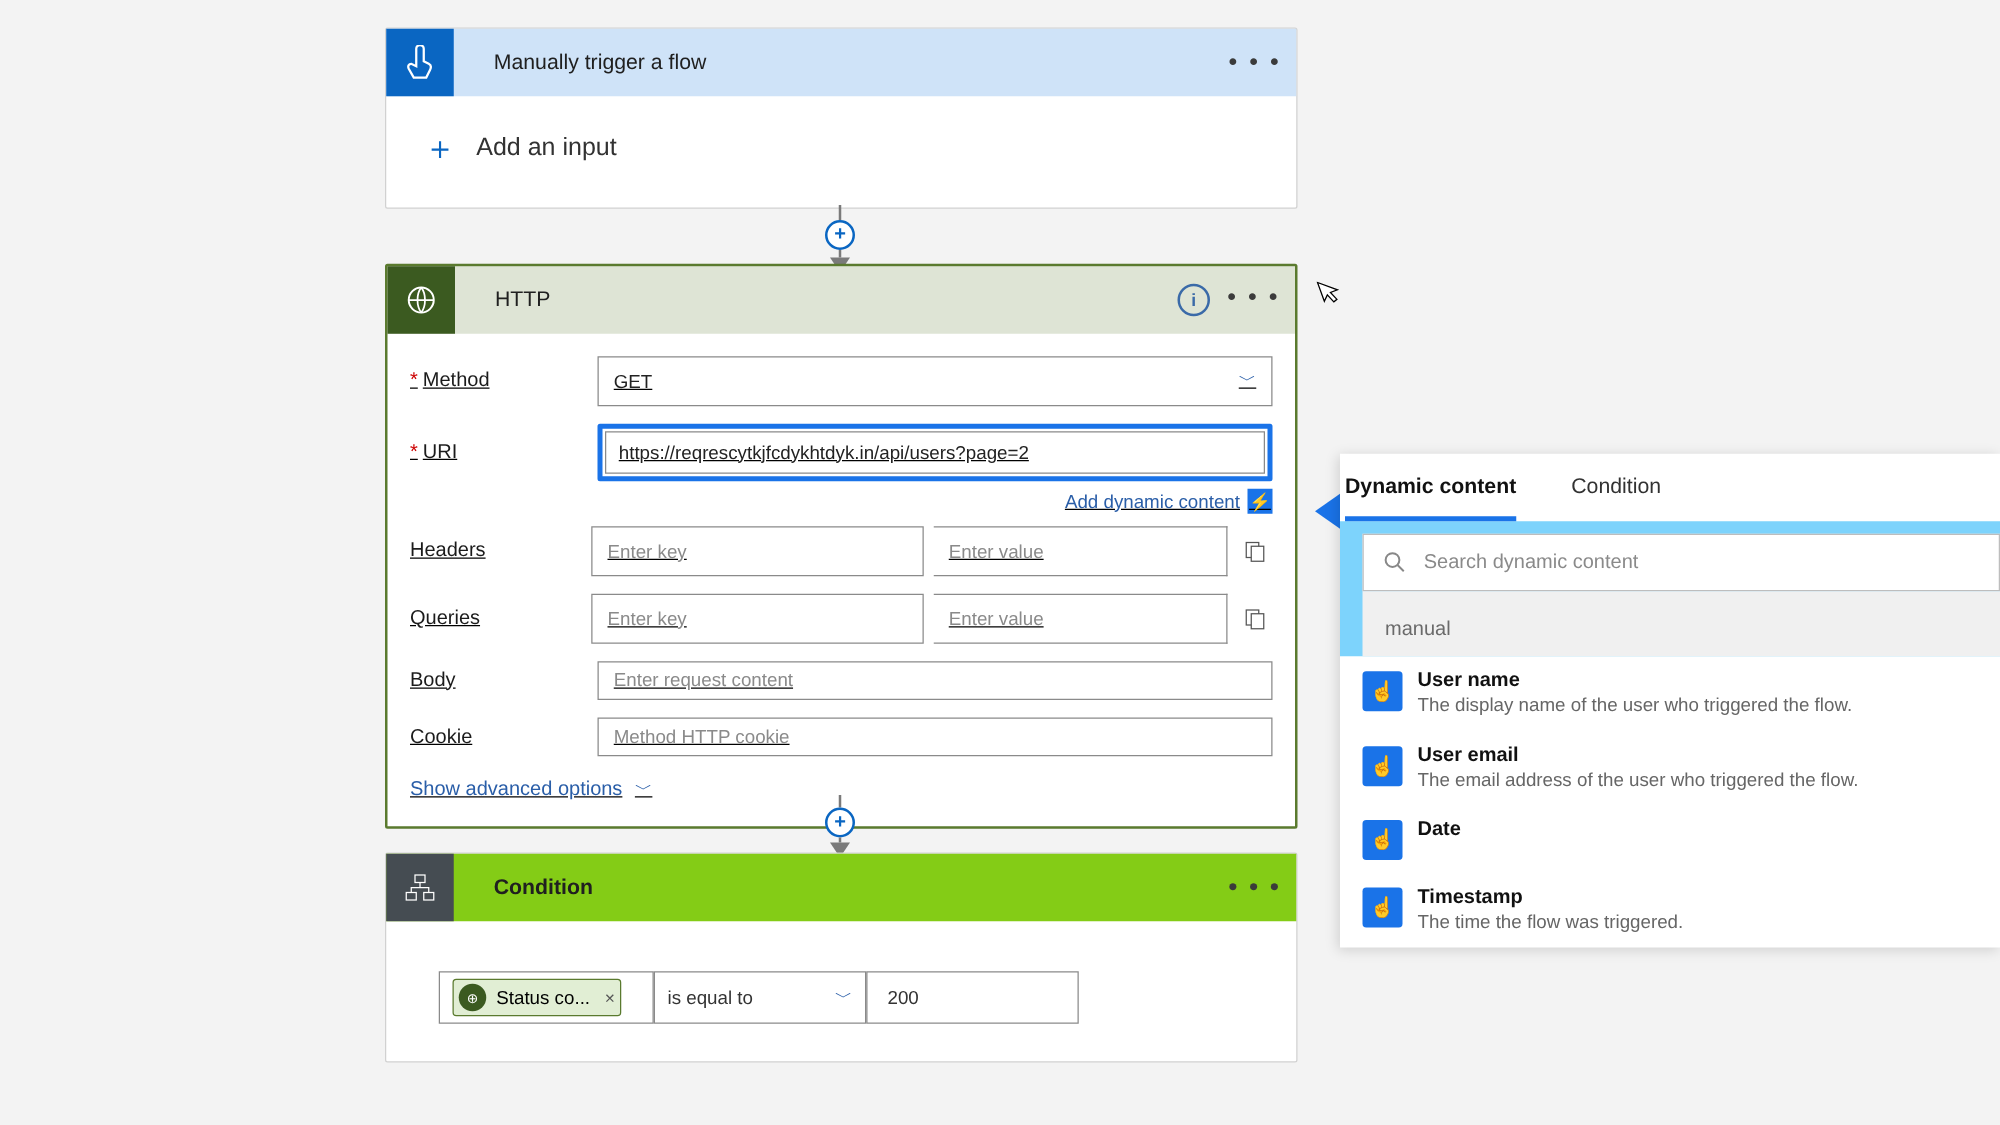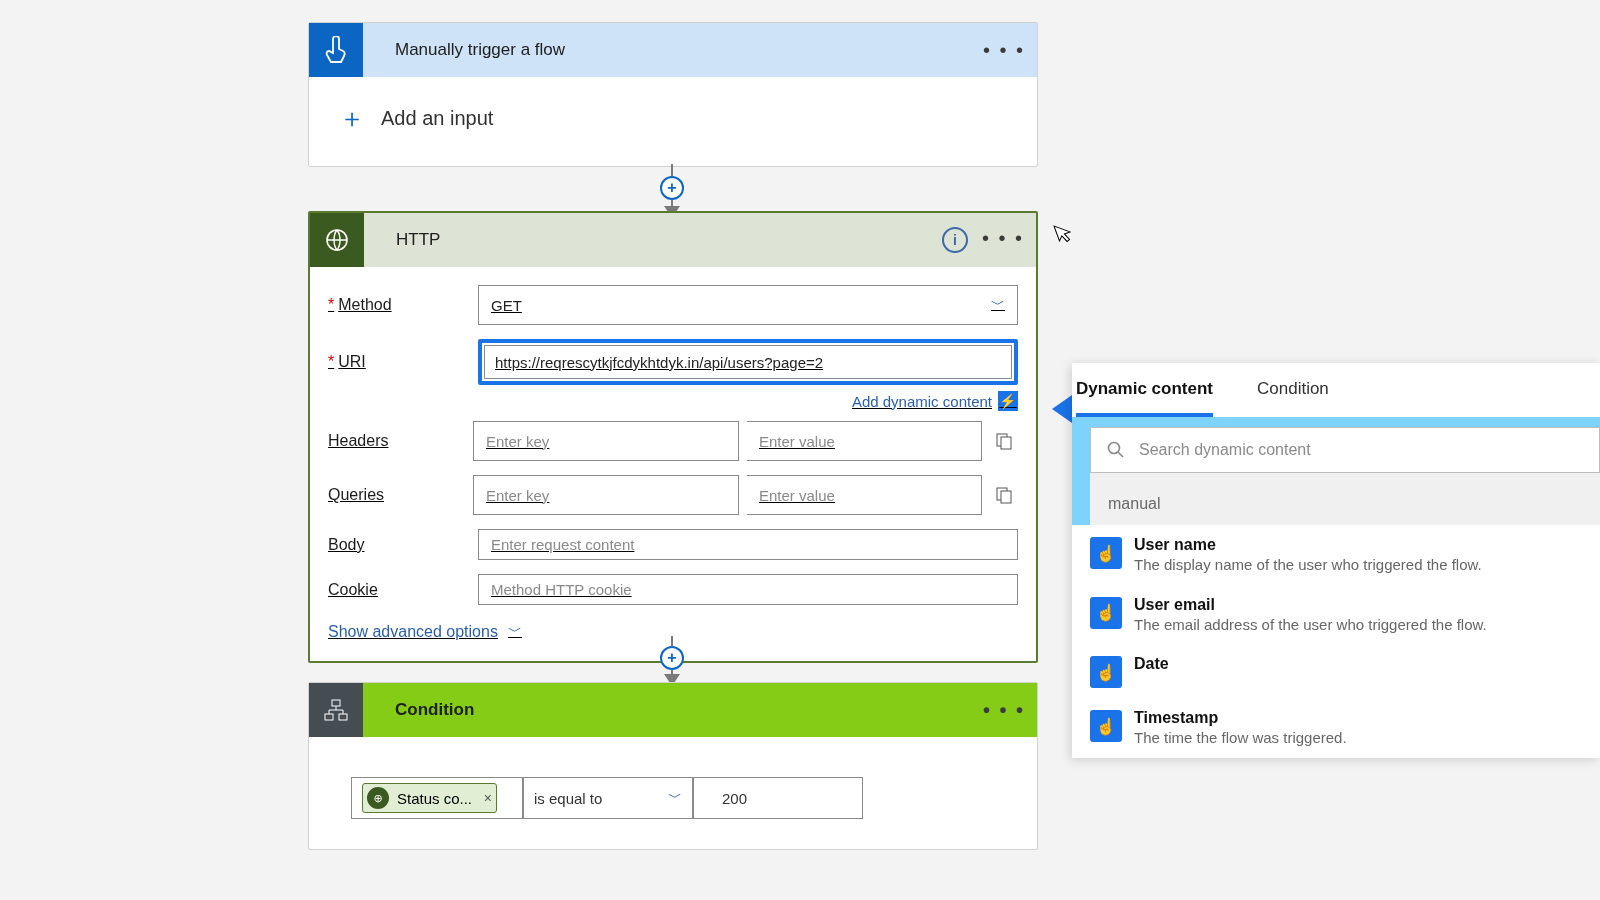--- a/index.html
+++ b/index.html
@@ -91,21 +91,21 @@
   .cond-pill {
     height:42px;border:1px solid #8a8a8a;background:#fff;display:flex;align-items:center;padding:0 10px;font-size:15px;
   }
   .token {
     display:flex;align-items:center;gap:8px;background:#e1eed4;border:1px solid #5a7a2e;border-radius:3px;
     padding:3px 24px 3px 4px;position:relative;margin-right:4px;
   }
   .token-icon { width:22px;height:22px;background:#3b5a20;border-radius:50%;display:flex;align-items:center;justify-content:center;color:#fff;font-size:11px;}
   .token-x { position:absolute;right:4px;color:#555;font-size:14px;}
   .operator-box { width:170px;border:1px solid #8a8a8a;height:42px;display:flex;align-items:center;justify-content:space-between;padding:0 10px;font-size:15px;color:#333;}
-  .value-box { width:170px;border:1px solid #8a8a8a;height:42px;display:flex;align-items:center;padding:0 28px;font-size:15px;color:#333;}
+  .value-box { width:170px;border:1px solid #8a8a8a;height:42px;display:flex;align-items:center;padding:0 16px;font-size:15px;color:#333;}
 
   
   .dyn-panel {
     position:absolute; left:1072px; top: 363px;
     width: 528px; background:#fff;
     box-shadow: -2px 2px 10px rgba(0,0,0,.15);
   }
   .dyn-pointer {
     position:absolute;left:1052px;top:395px;width:0;height:0;
     border-top:14px solid transparent;border-bottom:14px solid transparent;

